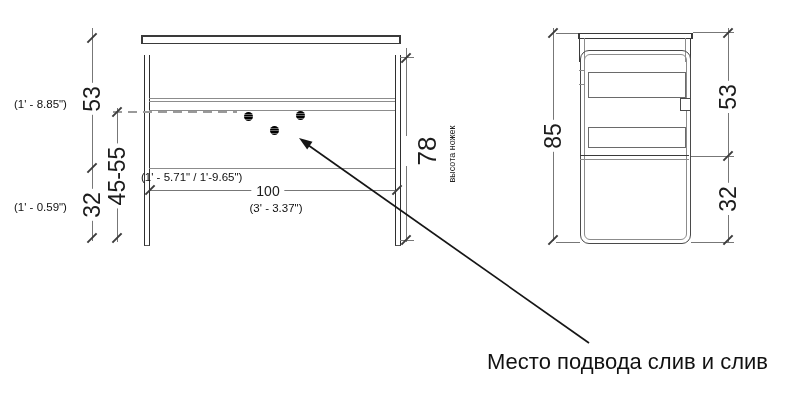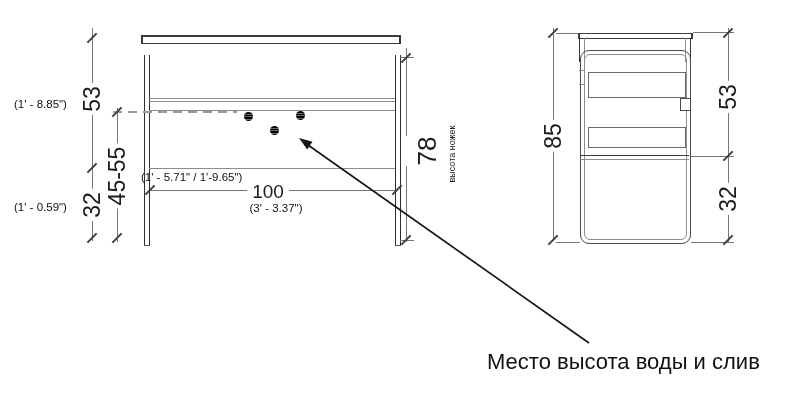--- a/index.html
+++ b/index.html
@@ -15,21 +15,21 @@
   .dimline-v{position:absolute;width:0;border-left:1px solid #777;}
   .dimline-h{position:absolute;height:0;border-top:1px solid #777;}
   .dashline{position:absolute;height:2px;
     background:repeating-linear-gradient(90deg,#9a9a9a 0 9px,transparent 9px 15px);}
   .tick{position:absolute;width:13px;height:2px;background:#3c3c3c;
     transform:translate(-50%,-50%) rotate(-45deg);}
   
   .dim-lbl{position:absolute;transform:translate(-50%,-50%) rotate(-90deg);
     font-size:23px;line-height:1;background:#fff;padding:1px 3px;white-space:nowrap;}
   .dim-lbl-h{position:absolute;transform:translate(-50%,-50%);
-    font-size:19px;line-height:1;background:#fff;padding:0 5px;white-space:nowrap;}
+    font-size:14px;line-height:1;background:#fff;padding:0 5px;white-space:nowrap;}
   .imp-lbl{position:absolute;font-size:11.5px;line-height:1.1;white-space:nowrap;color:#111;}
   .imp-lbl.centered{transform:translate(-50%,-50%);}
   .small-vert{position:absolute;transform:translate(-50%,-50%) rotate(-90deg);
     font-size:9px;line-height:1;white-space:nowrap;color:#222;}
   .note{position:absolute;font-size:22px;line-height:1.1;white-space:nowrap;color:#111;}
   
   .panel{position:absolute;background:#fff;border:1px solid #3a3a3a;}
   .leg{position:absolute;background:#fff;border-left:1px solid #2f2f2f;
     border-right:1px solid #2f2f2f;border-bottom:1px solid #555;}
   .rrect{position:absolute;background:transparent;}
@@ -130,15 +130,15 @@
   <div class="tick" style="left:728px;top:156px;"></div>
   <div class="tick" style="left:728px;top:240px;"></div>
   <div class="dim-lbl" style="left:728px;top:97px;">53</div>
   <div class="dim-lbl" style="left:728px;top:199px;">32</div>
 
   <svg class="overlay" width="790" height="408" viewBox="0 0 790 408">
     <line x1="308" y1="145" x2="589" y2="343" stroke="#161616" stroke-width="1.7"></line>
     <polygon points="299,138 307.2,149.5 312.5,141.8" fill="#161616"></polygon>
   </svg>
 
-  <div class="note" style="left:487px;top:350px;">Место высота воды и слив</div>
+  <div class="note" style="left:487px;top:350px;">Место подвода слив и слив</div>
 
 </div>
 
 </body></html>

